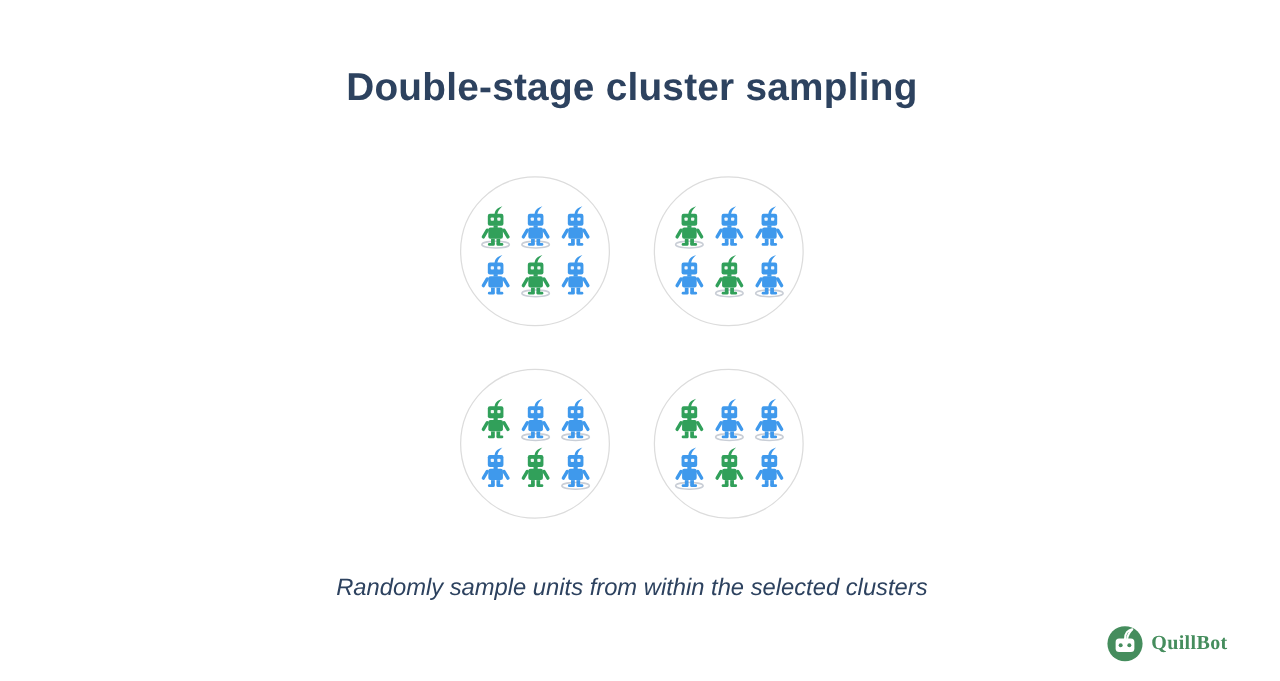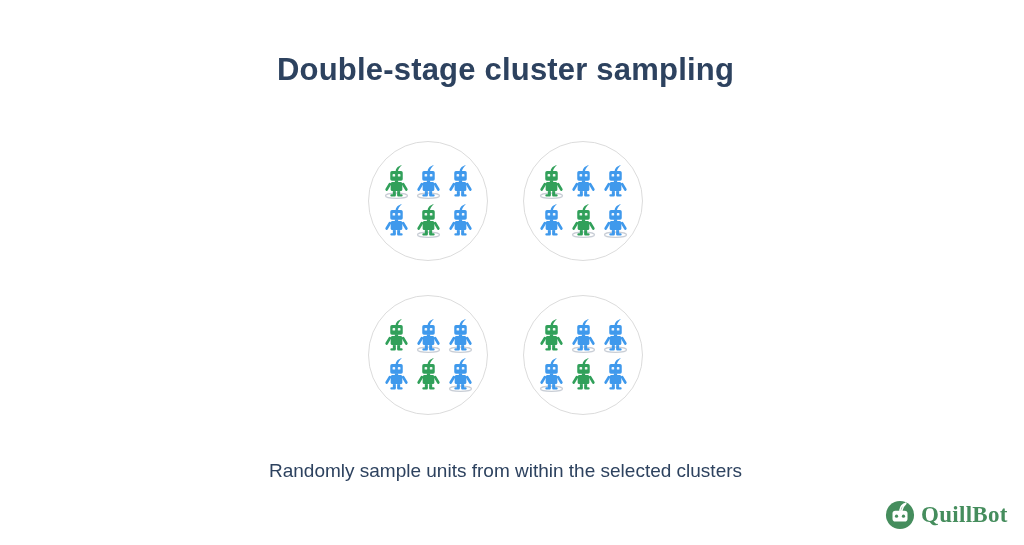--- a/index.html
+++ b/index.html
@@ -6,41 +6,41 @@
     --text:#2d425f; --green:#31a05a; --blue:#3f99ec;
     --ring:#c9ced6; --circle-border:#dcdcdc; --logo:#458d5d;
   }
   *{margin:0;padding:0;box-sizing:border-box;}
   html,body{width:1024px;height:545px;background:#ffffff;overflow:hidden;
     font-family:"Liberation Sans", sans-serif;}
   .stage{position:relative;width:1024px;height:483px;}
   .title{position:absolute;top:52px;left:0;width:1011px;text-align:center;
     font-size:31px;font-weight:600;color:var(--text);letter-spacing:0.2px;}
   .caption{position:absolute;top:460px;left:0;width:1011px;text-align:center;
-    font-size:19px;color:var(--text);}
+    font-size:19px;color:var(--text);font-style:italic;}
   .cluster{position:absolute;width:120px;height:120px;border-radius:50%;
     background:#fff;border:1px solid var(--circle-border);
     box-shadow:0 0 0 0 rgba(0,0,0,0);
     display:flex;flex-direction:column;justify-content:center;align-items:center;
     row-gap:4px;}
   .cluster.pos-0{left:368px;top:141px;}
   .cluster.pos-1{left:523px;top:141px;}
   .cluster.pos-2{left:368px;top:295px;}
   .cluster.pos-3{left:523px;top:295px;}
   .robot-row{display:flex;column-gap:5px;}
   svg.robot{width:27px;height:35px;display:block;overflow:visible;}
   svg.robot.green{color:var(--green);}
   svg.robot.blue{color:var(--blue);}
   svg.robot .bot rect, svg.robot .bot path{fill:currentColor;}
   svg.robot .bot path.arm{fill:none;stroke:currentColor;stroke-width:3.2;stroke-linecap:round;}
   svg.robot .bot rect.eye{fill:#ffffff;opacity:0.92;}
   svg.robot .ring{fill:none;stroke:var(--ring);stroke-width:1.5;}
   svg.robot:not(.ringed) .ring{display:none;}
   .logo{position:absolute;left:885px;top:500px;display:flex;align-items:center;gap:6px;}
-  .logo-word{font-family:"Liberation Serif", serif;font-size:23px;font-weight:600;
+  .logo-word{font-family:"Liberation Serif", serif;font-size:16px;font-weight:600;
     color:var(--logo);letter-spacing:0.3px;}
 </style>
 </head>
 <body>
 
 <div class="stage">
 
   <div class="title">Double-stage cluster sampling</div>
 
   <div class="cluster pos-0">

